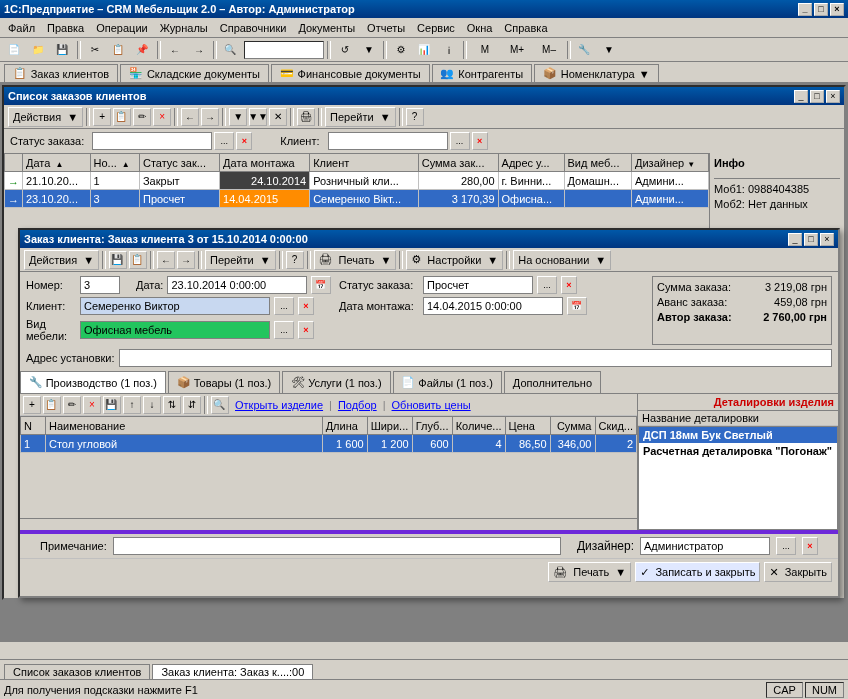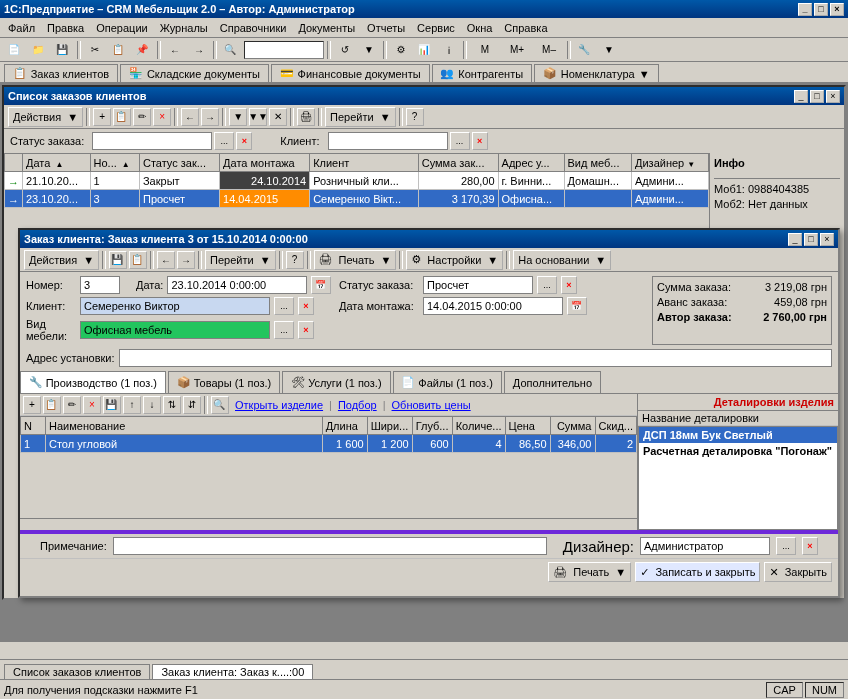--- a/index.html
+++ b/index.html
@@ -471,21 +471,21 @@
         <div class="detalir-list" style="flex:1; overflow:auto;">
           <div class="detalir-row selected">ДСП 18мм Бук Светлый</div>
           <div class="detalir-row">Расчетная деталировка "Погонаж"</div>
         </div>
       </div>
     </div>
 
     <div style="display:flex; align-items:center; gap:6px; padding:3px 20px; border-top:4px solid #6d28d9;">
       <span style="font-size:11px;">Примечание:</span>
       <div style="flex:1; height:18px; border:1px solid #808080; background:white;"></div>
-      <span style="font-size:15px; margin-left:10px;">Дизайнер:</span>
+      <span style="font-size:12px; margin-left:10px;">Дизайнер:</span>
       <div style="width:130px; height:18px; border:1px solid #808080; background:white; display:flex; align-items:center; padding:0 3px; font-size:11px;">
         <span>Администратор</span>
       </div>
       <div class="field-btn">...</div>
       <div class="field-clear" style="color:red; font-weight:bold;">×</div>
     </div>
 
     <div style="display:flex; justify-content:flex-end; align-items:center; padding:3px 6px; border-top:1px solid #c0c0c0; gap:4px; background:#d4d0c8;">
       <div class="act-btn">
         <span>🖨</span>

